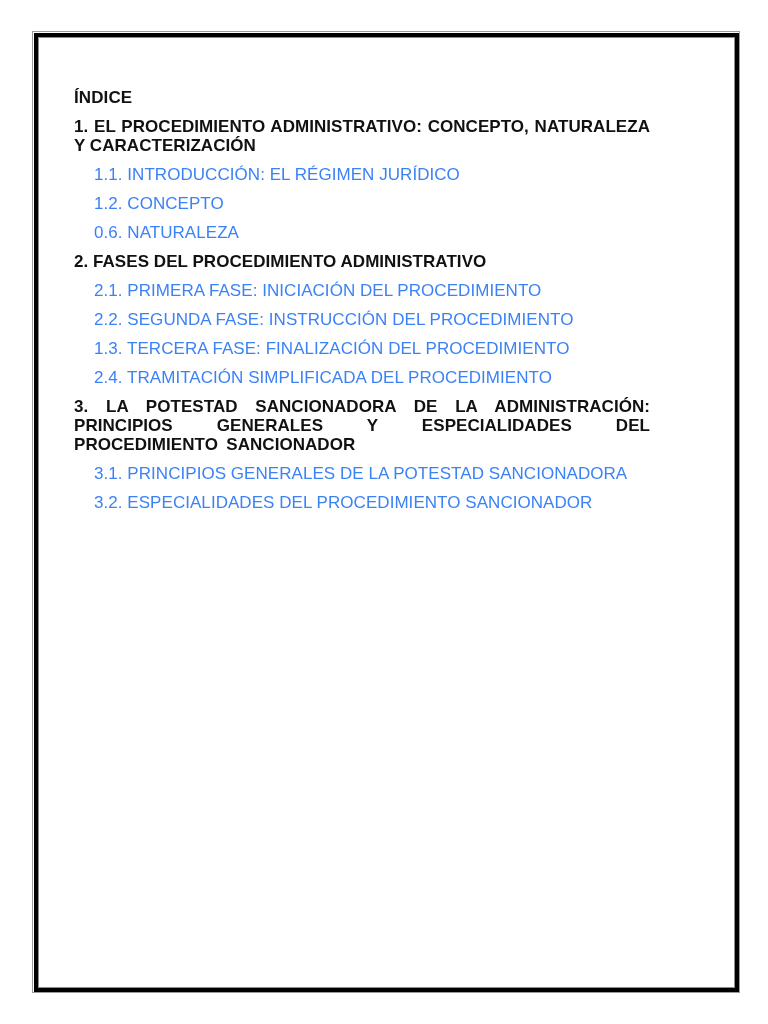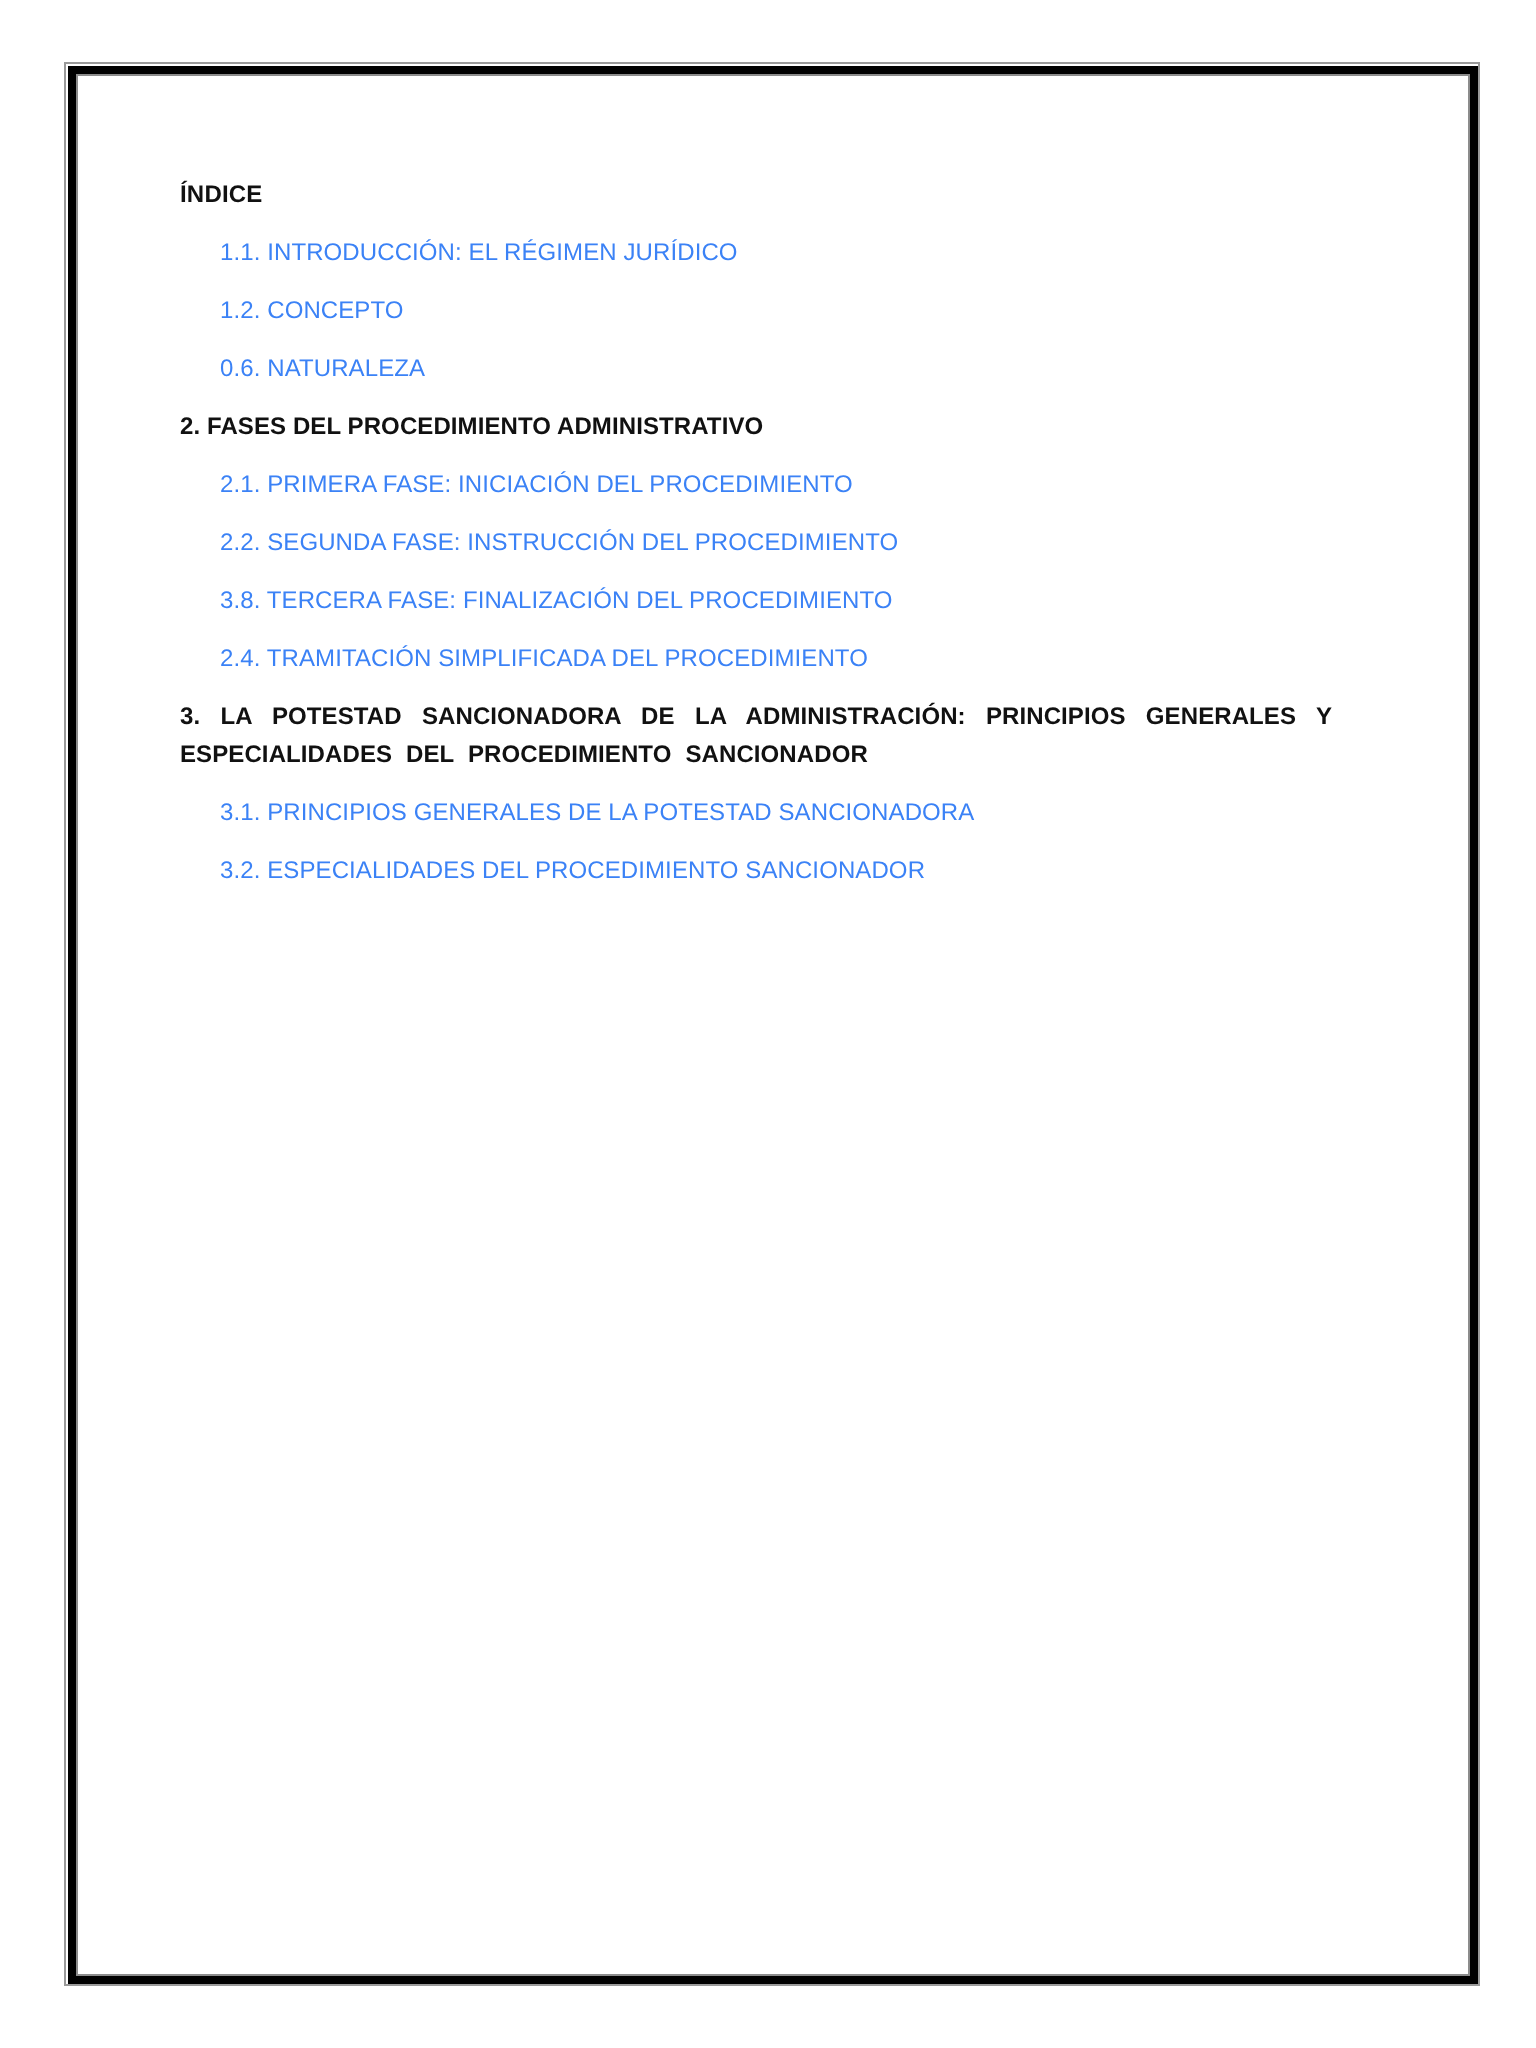--- a/index.html
+++ b/index.html
@@ -38,24 +38,24 @@
       position: absolute;
       left: 38px;
       top: 37px;
       width: 697px;
       height: 951px;
       border: 1px solid #8c8c8c;
       box-sizing: border-box;
     }
     .toc {
       position: absolute;
-      left: 90px;
+      left: 74px;
       top: 88px;
       width: 576px;
-      font-size: 12px;
+      font-size: 17px;
       line-height: 19px;
     }
     .toc-title {
       font-weight: bold;
       margin: 0 0 10px 0;
       letter-spacing: 0.1px;
     }
     .toc-section {
       font-weight: bold;
       margin: 0 0 10px 0;
@@ -76,26 +76,27 @@
 </head>
 <body>
 
 <div class="page-outer"></div>
 <div class="page-frame"></div>
 <div class="page-inner-line"></div>
 
 <div class="toc">
   <div class="toc-title">ÍNDICE</div>
 
+  <div class="toc-section">1. EL PROCEDIMIENTO ADMINISTRATIVO: CONCEPTO, NATURALEZA Y CARACTERIZACIÓN</div>
   <div class="toc-sub">1.1. INTRODUCCIÓN: EL RÉGIMEN JURÍDICO</div>
   <div class="toc-sub">1.2. CONCEPTO</div>
   <div class="toc-sub">0.6. NATURALEZA</div>
 
   <div class="toc-section">2. FASES DEL PROCEDIMIENTO ADMINISTRATIVO</div>
   <div class="toc-sub">2.1. PRIMERA FASE: INICIACIÓN DEL PROCEDIMIENTO</div>
   <div class="toc-sub">2.2. SEGUNDA FASE: INSTRUCCIÓN DEL PROCEDIMIENTO</div>
-  <div class="toc-sub">3.8. TERCERA FASE: FINALIZACIÓN DEL PROCEDIMIENTO</div>
+  <div class="toc-sub">1.3. TERCERA FASE: FINALIZACIÓN DEL PROCEDIMIENTO</div>
   <div class="toc-sub">2.4. TRAMITACIÓN SIMPLIFICADA DEL PROCEDIMIENTO</div>
 
   <div class="toc-section wide">3. LA POTESTAD SANCIONADORA DE LA ADMINISTRACIÓN: PRINCIPIOS GENERALES Y ESPECIALIDADES DEL PROCEDIMIENTO SANCIONADOR</div>
   <div class="toc-sub">3.1. PRINCIPIOS GENERALES DE LA POTESTAD SANCIONADORA</div>
   <div class="toc-sub">3.2. ESPECIALIDADES DEL PROCEDIMIENTO SANCIONADOR</div>
 </div>
 
 </body></html>

